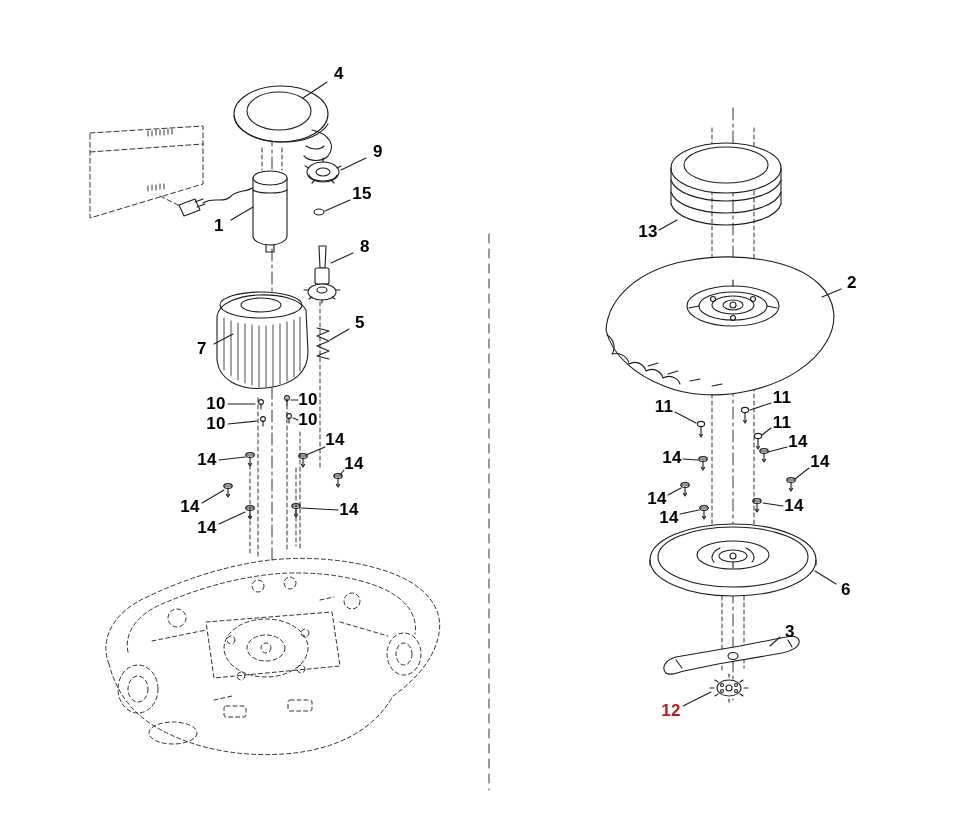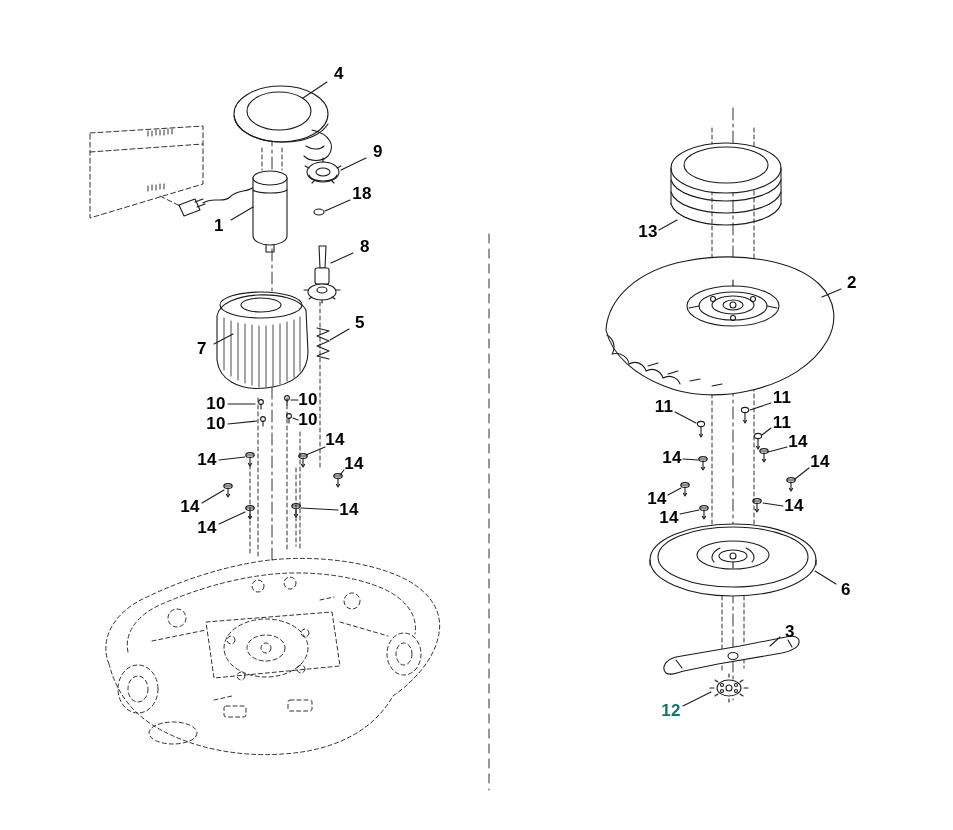--- a/index.html
+++ b/index.html
@@ -279,21 +279,21 @@
           <line x1="780" y1="637" x2="770" y2="646"></line>
           <line x1="683" y1="706" x2="711" y2="692"></line>
         </g>
 
     </g>
   </svg>
 
   <div id="callouts">
       <div class="callout" style="left: 339px; top: 74px; color: rgb(0, 0, 0);">4</div>
       <div class="callout" style="left: 378px; top: 152px; color: rgb(0, 0, 0);">9</div>
-      <div class="callout" style="left: 362px; top: 194px; color: rgb(0, 0, 0);">18</div>
+      <div class="callout" style="left: 362px; top: 194px; color: rgb(0, 0, 0);">15</div>
       <div class="callout" style="left: 219px; top: 226px; color: rgb(0, 0, 0);">1</div>
       <div class="callout" style="left: 365px; top: 247px; color: rgb(0, 0, 0);">8</div>
       <div class="callout" style="left: 202px; top: 349px; color: rgb(0, 0, 0);">7</div>
       <div class="callout" style="left: 360px; top: 323px; color: rgb(0, 0, 0);">5</div>
       <div class="callout" style="left: 216px; top: 404px; color: rgb(0, 0, 0);">10</div>
       <div class="callout" style="left: 308px; top: 400px; color: rgb(0, 0, 0);">10</div>
       <div class="callout" style="left: 216px; top: 424px; color: rgb(0, 0, 0);">10</div>
       <div class="callout" style="left: 308px; top: 420px; color: rgb(0, 0, 0);">10</div>
       <div class="callout" style="left: 335px; top: 440px; color: rgb(0, 0, 0);">14</div>
       <div class="callout" style="left: 207px; top: 460px; color: rgb(0, 0, 0);">14</div>
@@ -307,16 +307,16 @@
       <div class="callout" style="left: 782px; top: 398px; color: rgb(0, 0, 0);">11</div>
       <div class="callout" style="left: 782px; top: 423px; color: rgb(0, 0, 0);">11</div>
       <div class="callout" style="left: 672px; top: 458px; color: rgb(0, 0, 0);">14</div>
       <div class="callout" style="left: 798px; top: 442px; color: rgb(0, 0, 0);">14</div>
       <div class="callout" style="left: 820px; top: 462px; color: rgb(0, 0, 0);">14</div>
       <div class="callout" style="left: 657px; top: 499px; color: rgb(0, 0, 0);">14</div>
       <div class="callout" style="left: 794px; top: 506px; color: rgb(0, 0, 0);">14</div>
       <div class="callout" style="left: 669px; top: 518px; color: rgb(0, 0, 0);">14</div>
       <div class="callout" style="left: 846px; top: 590px; color: rgb(0, 0, 0);">6</div>
       <div class="callout" style="left: 790px; top: 632px; color: rgb(0, 0, 0);">3</div>
-      <div class="callout" style="left: 671px; top: 711px; color: #0f766e;">12</div>
+      <div class="callout" style="left: 671px; top: 711px; color: #b91c1c;">12</div>
     </div>
 
 </div>
 
 </body></html>

